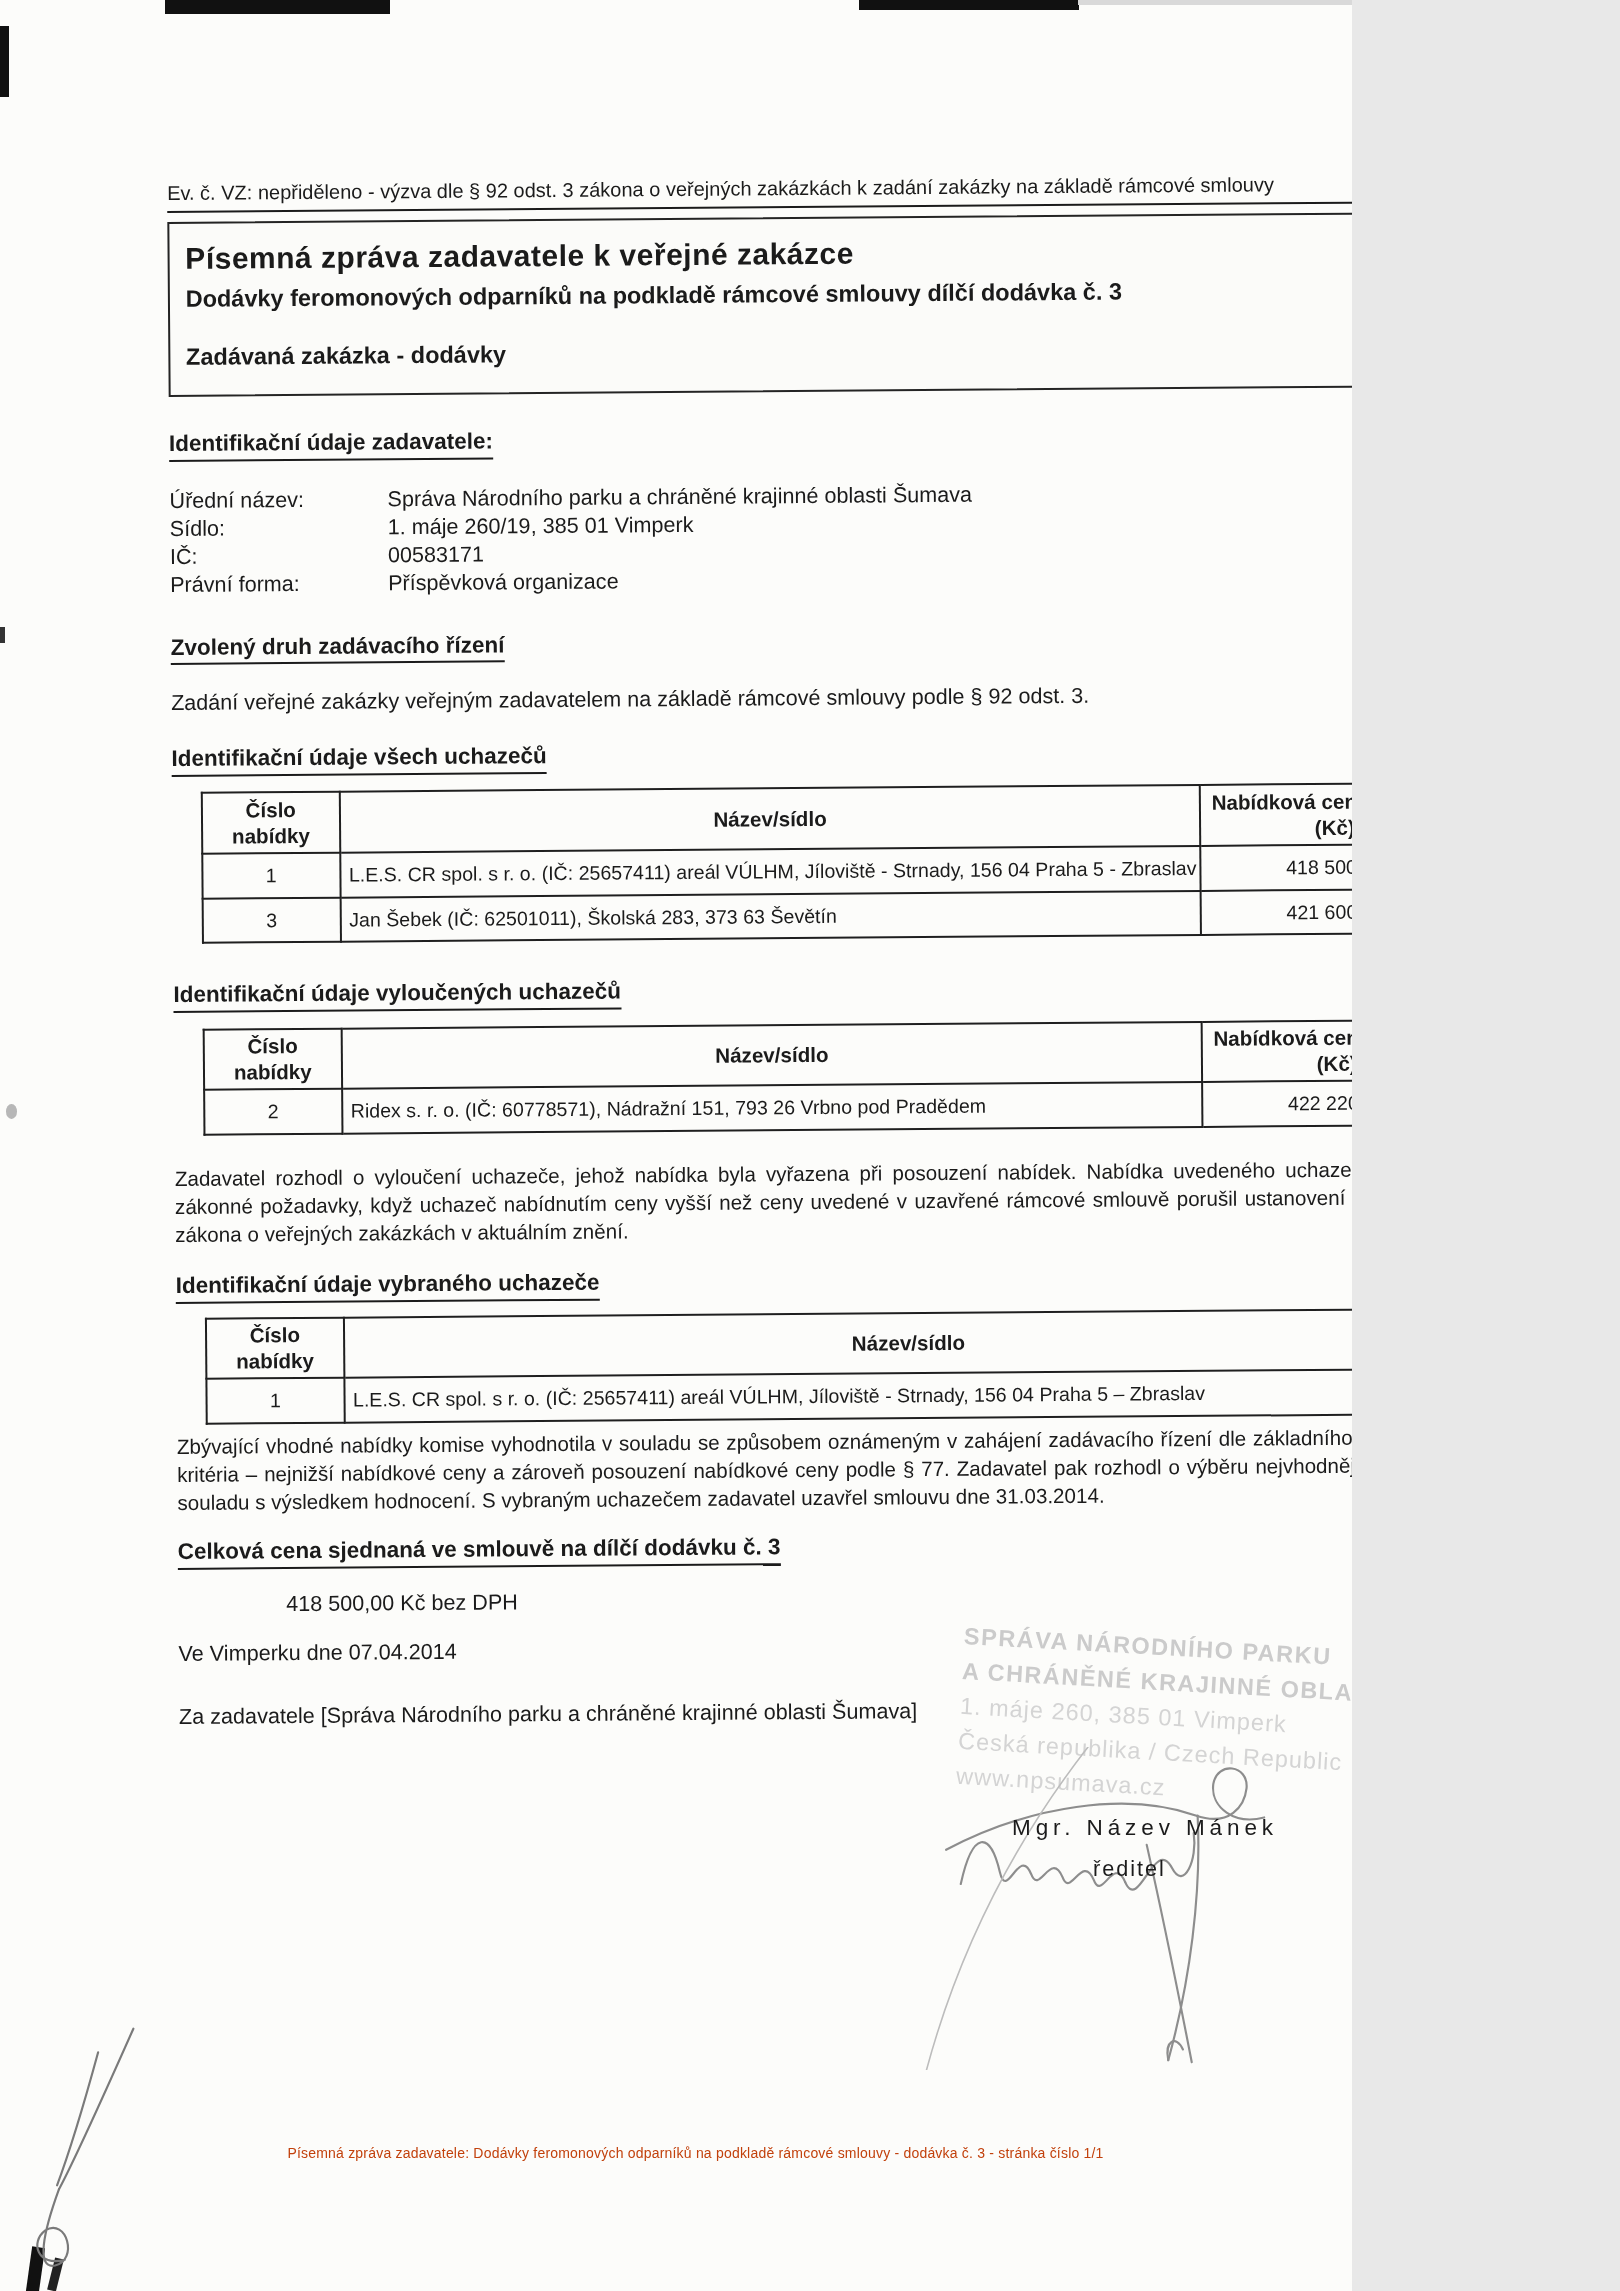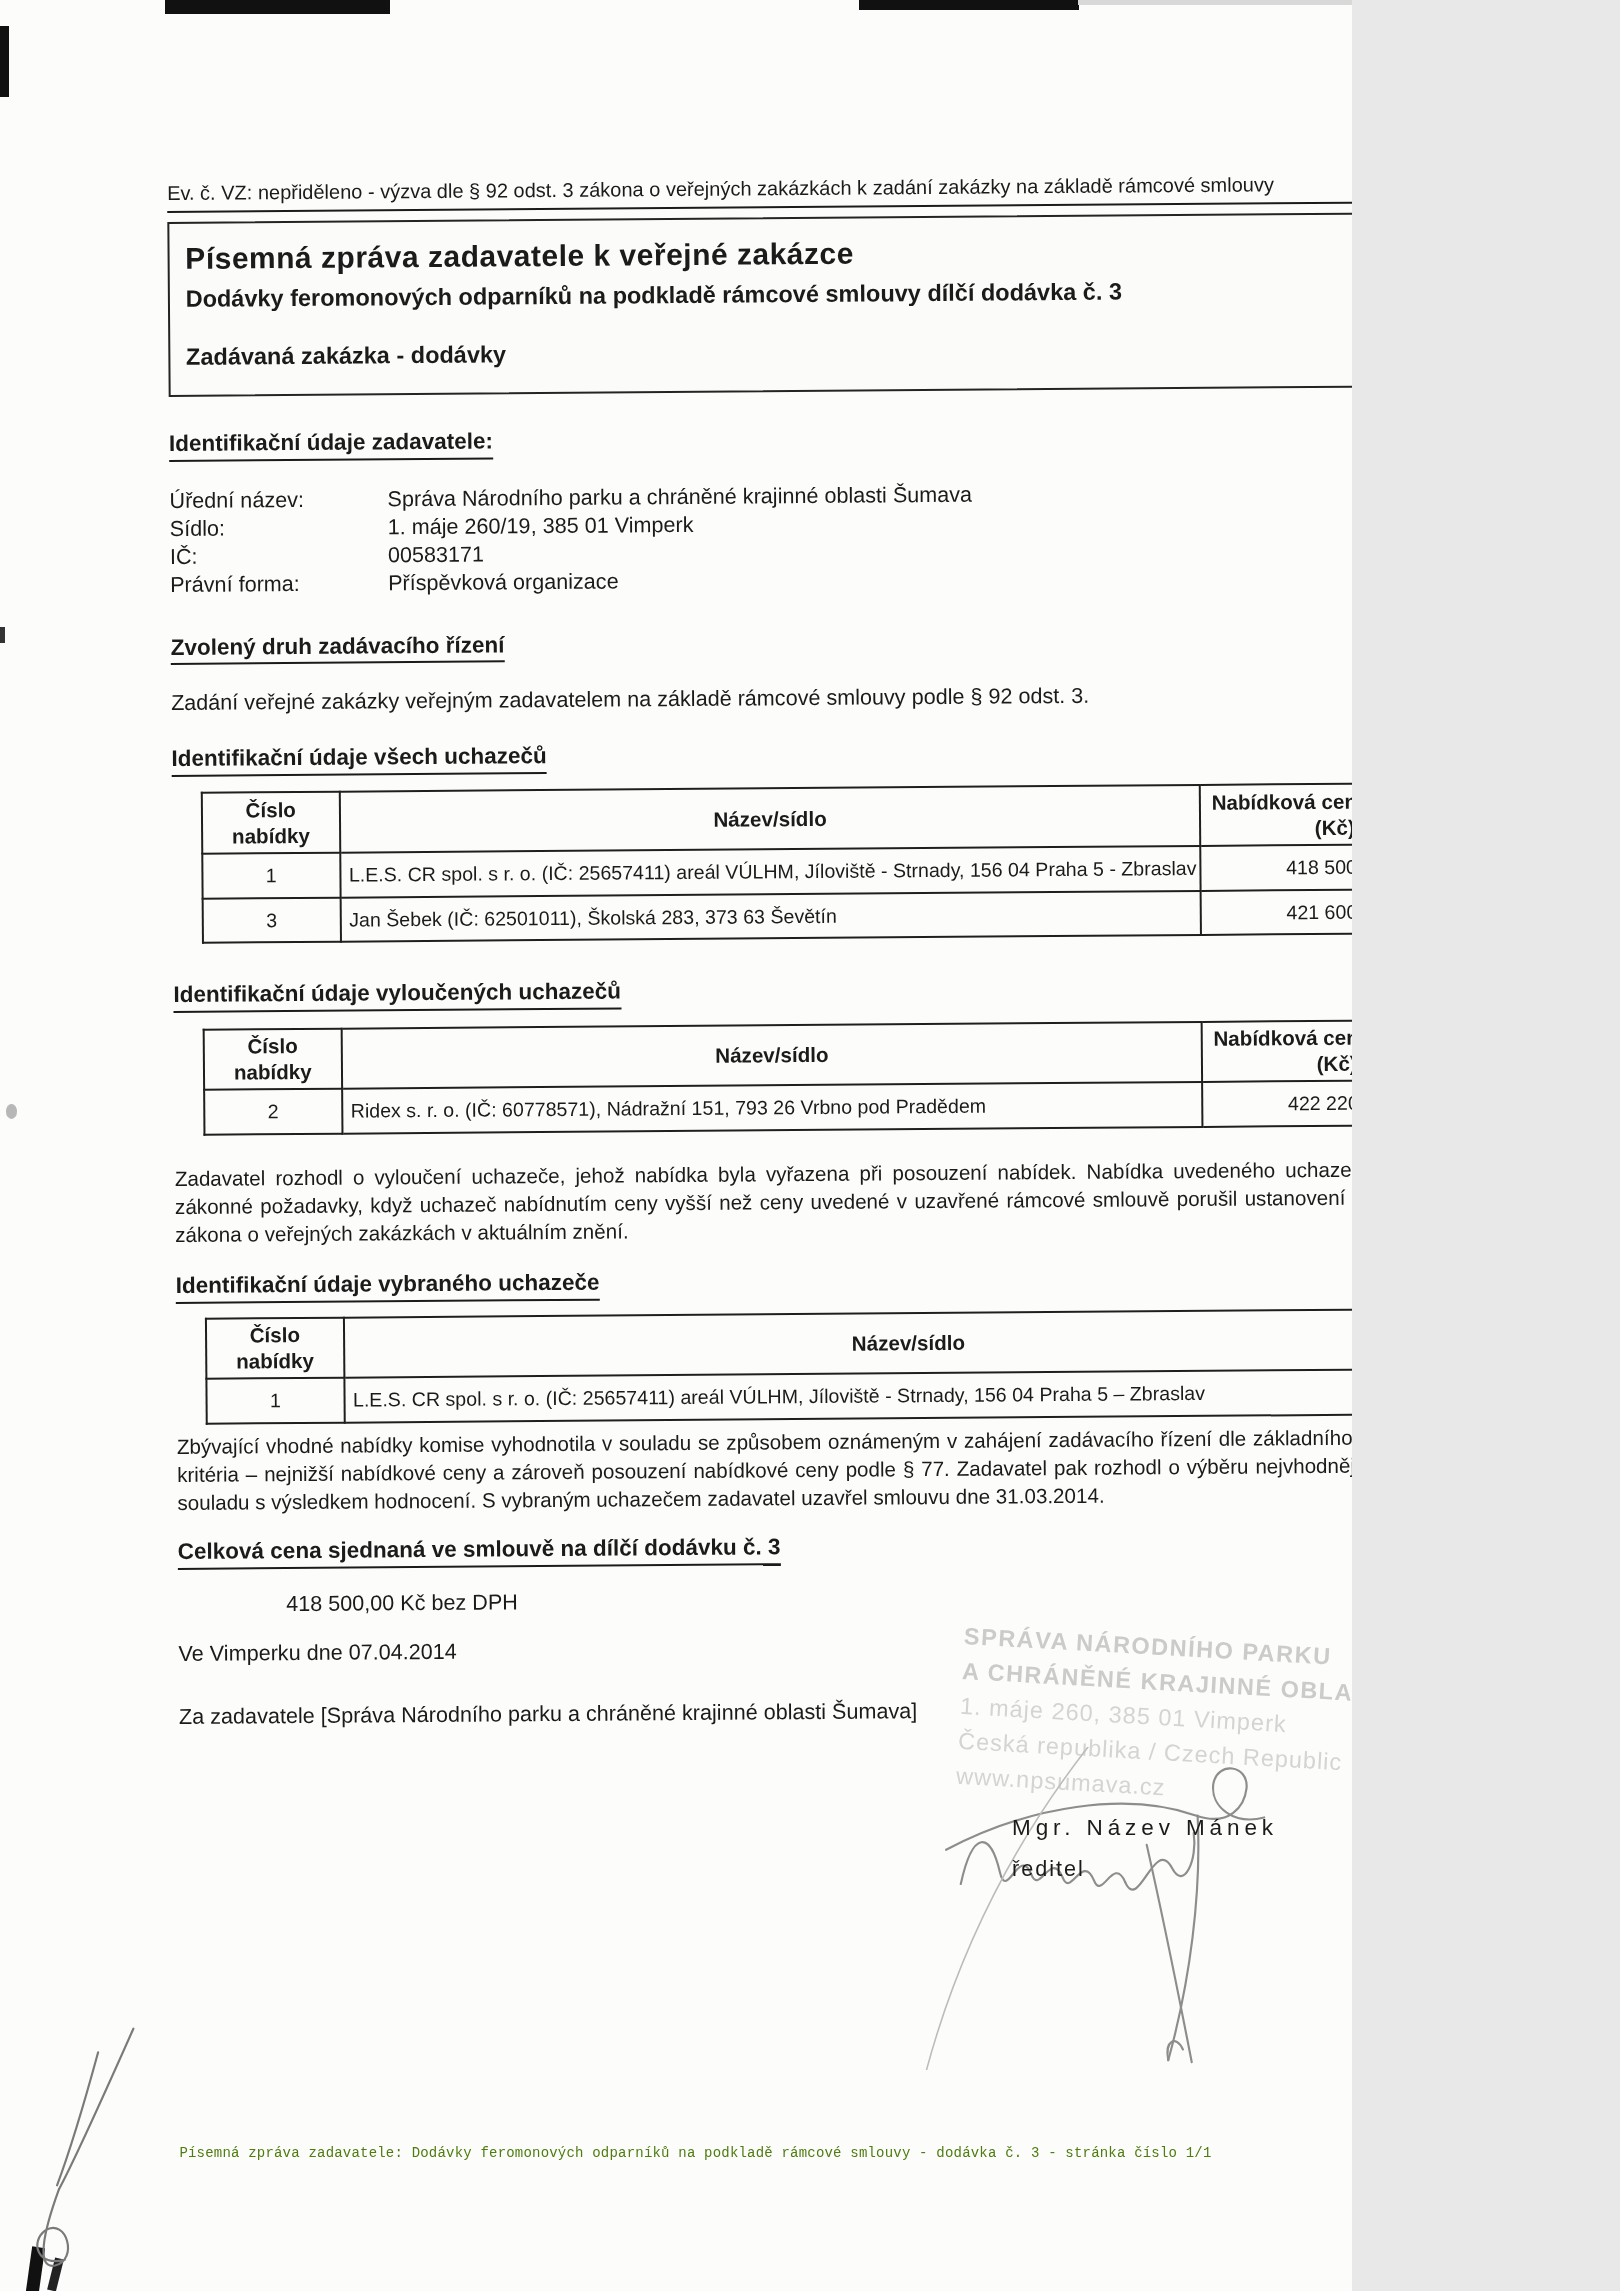--- a/index.html
+++ b/index.html
@@ -101,29 +101,28 @@
     position:absolute;left:1364px;top:1760px;
     font-size:23.5px;color:#c6c6c6;
   }
 
   .signer-name{
     position:absolute;left:1012px;top:1815px;
     font-size:22.5px;letter-spacing:4.9px;white-space:nowrap;
   }
   .signer-title{
     position:absolute;left:1012px;top:1856px;width:235px;
-    font-size:21.6px;letter-spacing:2px;
+    font-size:21.6px;letter-spacing:2px;text-align:center;
   }
 
   .footer-line{
     position:absolute;left:0;top:2145px;width:100%;
     padding-left:39px;box-sizing:border-box;
-    font-size:14px;color:#4d7c0f;text-align:center;
+    font-size:14px;color:#c2410c;text-align:center;
     letter-spacing:0.2px;
-    font-family:Liberation Mono, monospace;
   }
 
   .sig-svg{position:absolute;left:853px;top:1747px;}
   .scribble-svg{position:absolute;left:7.8px;top:2017px;}
 </style>
 </head>
 <body>
 
 <div class="page">
 

